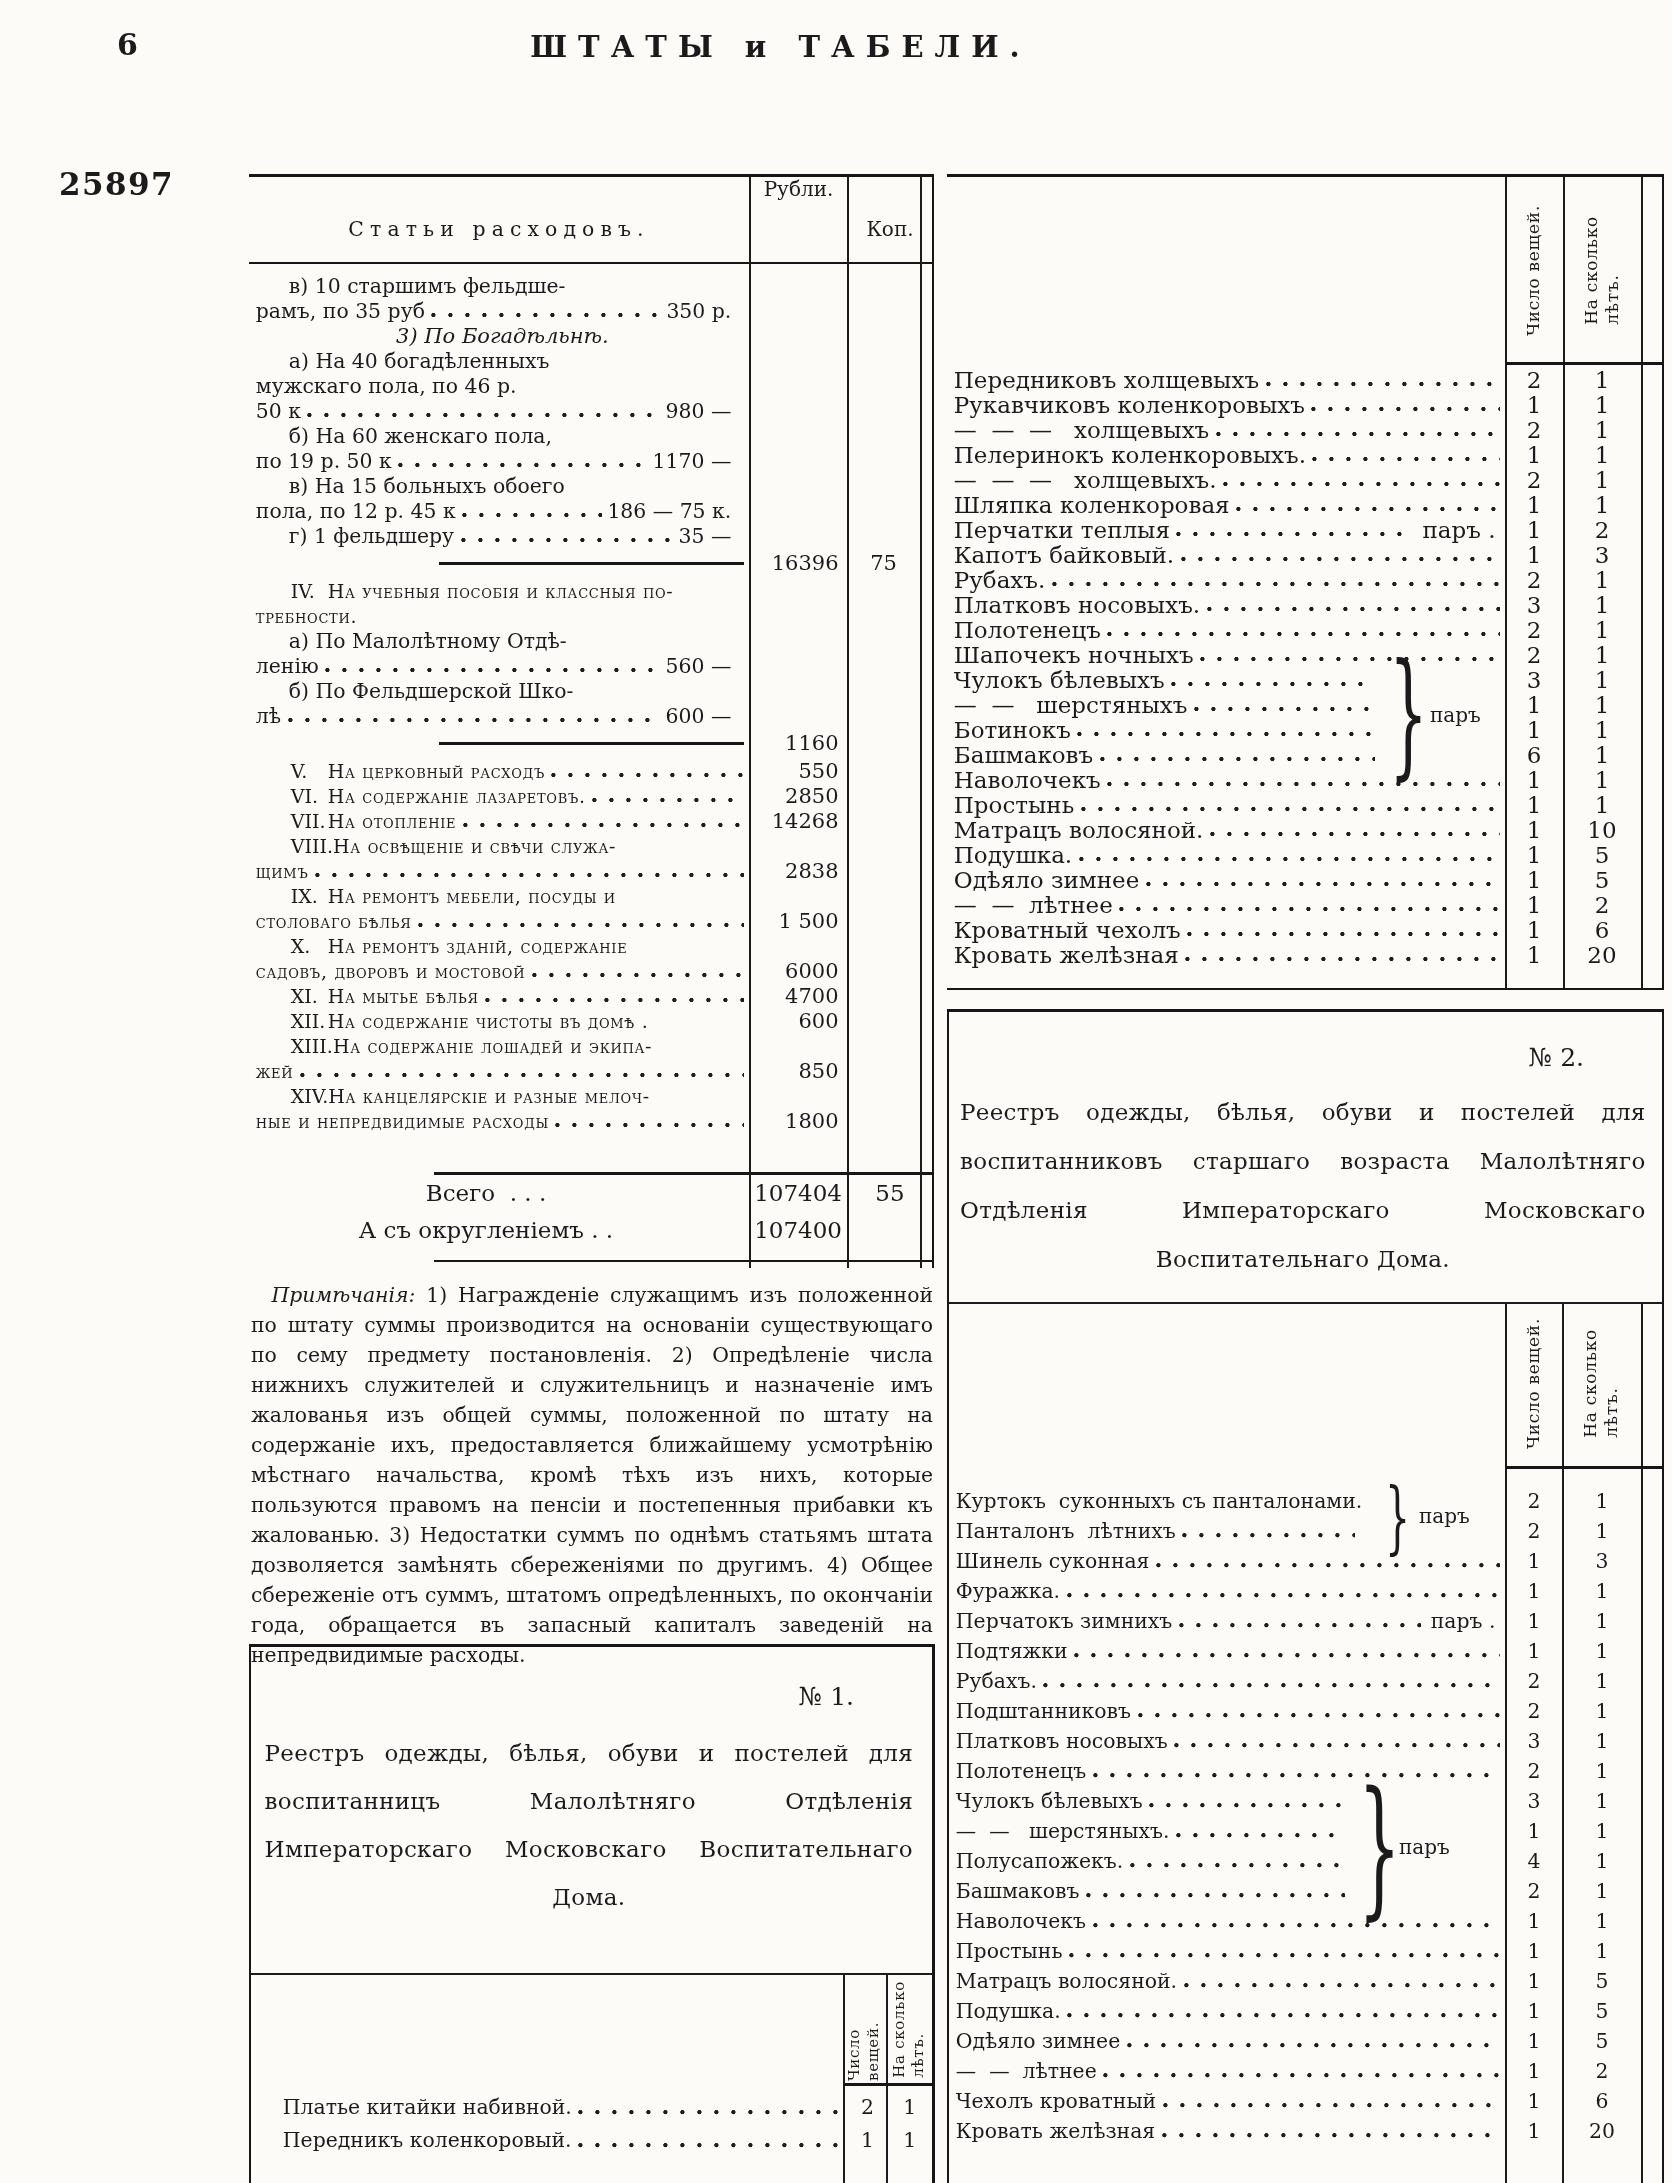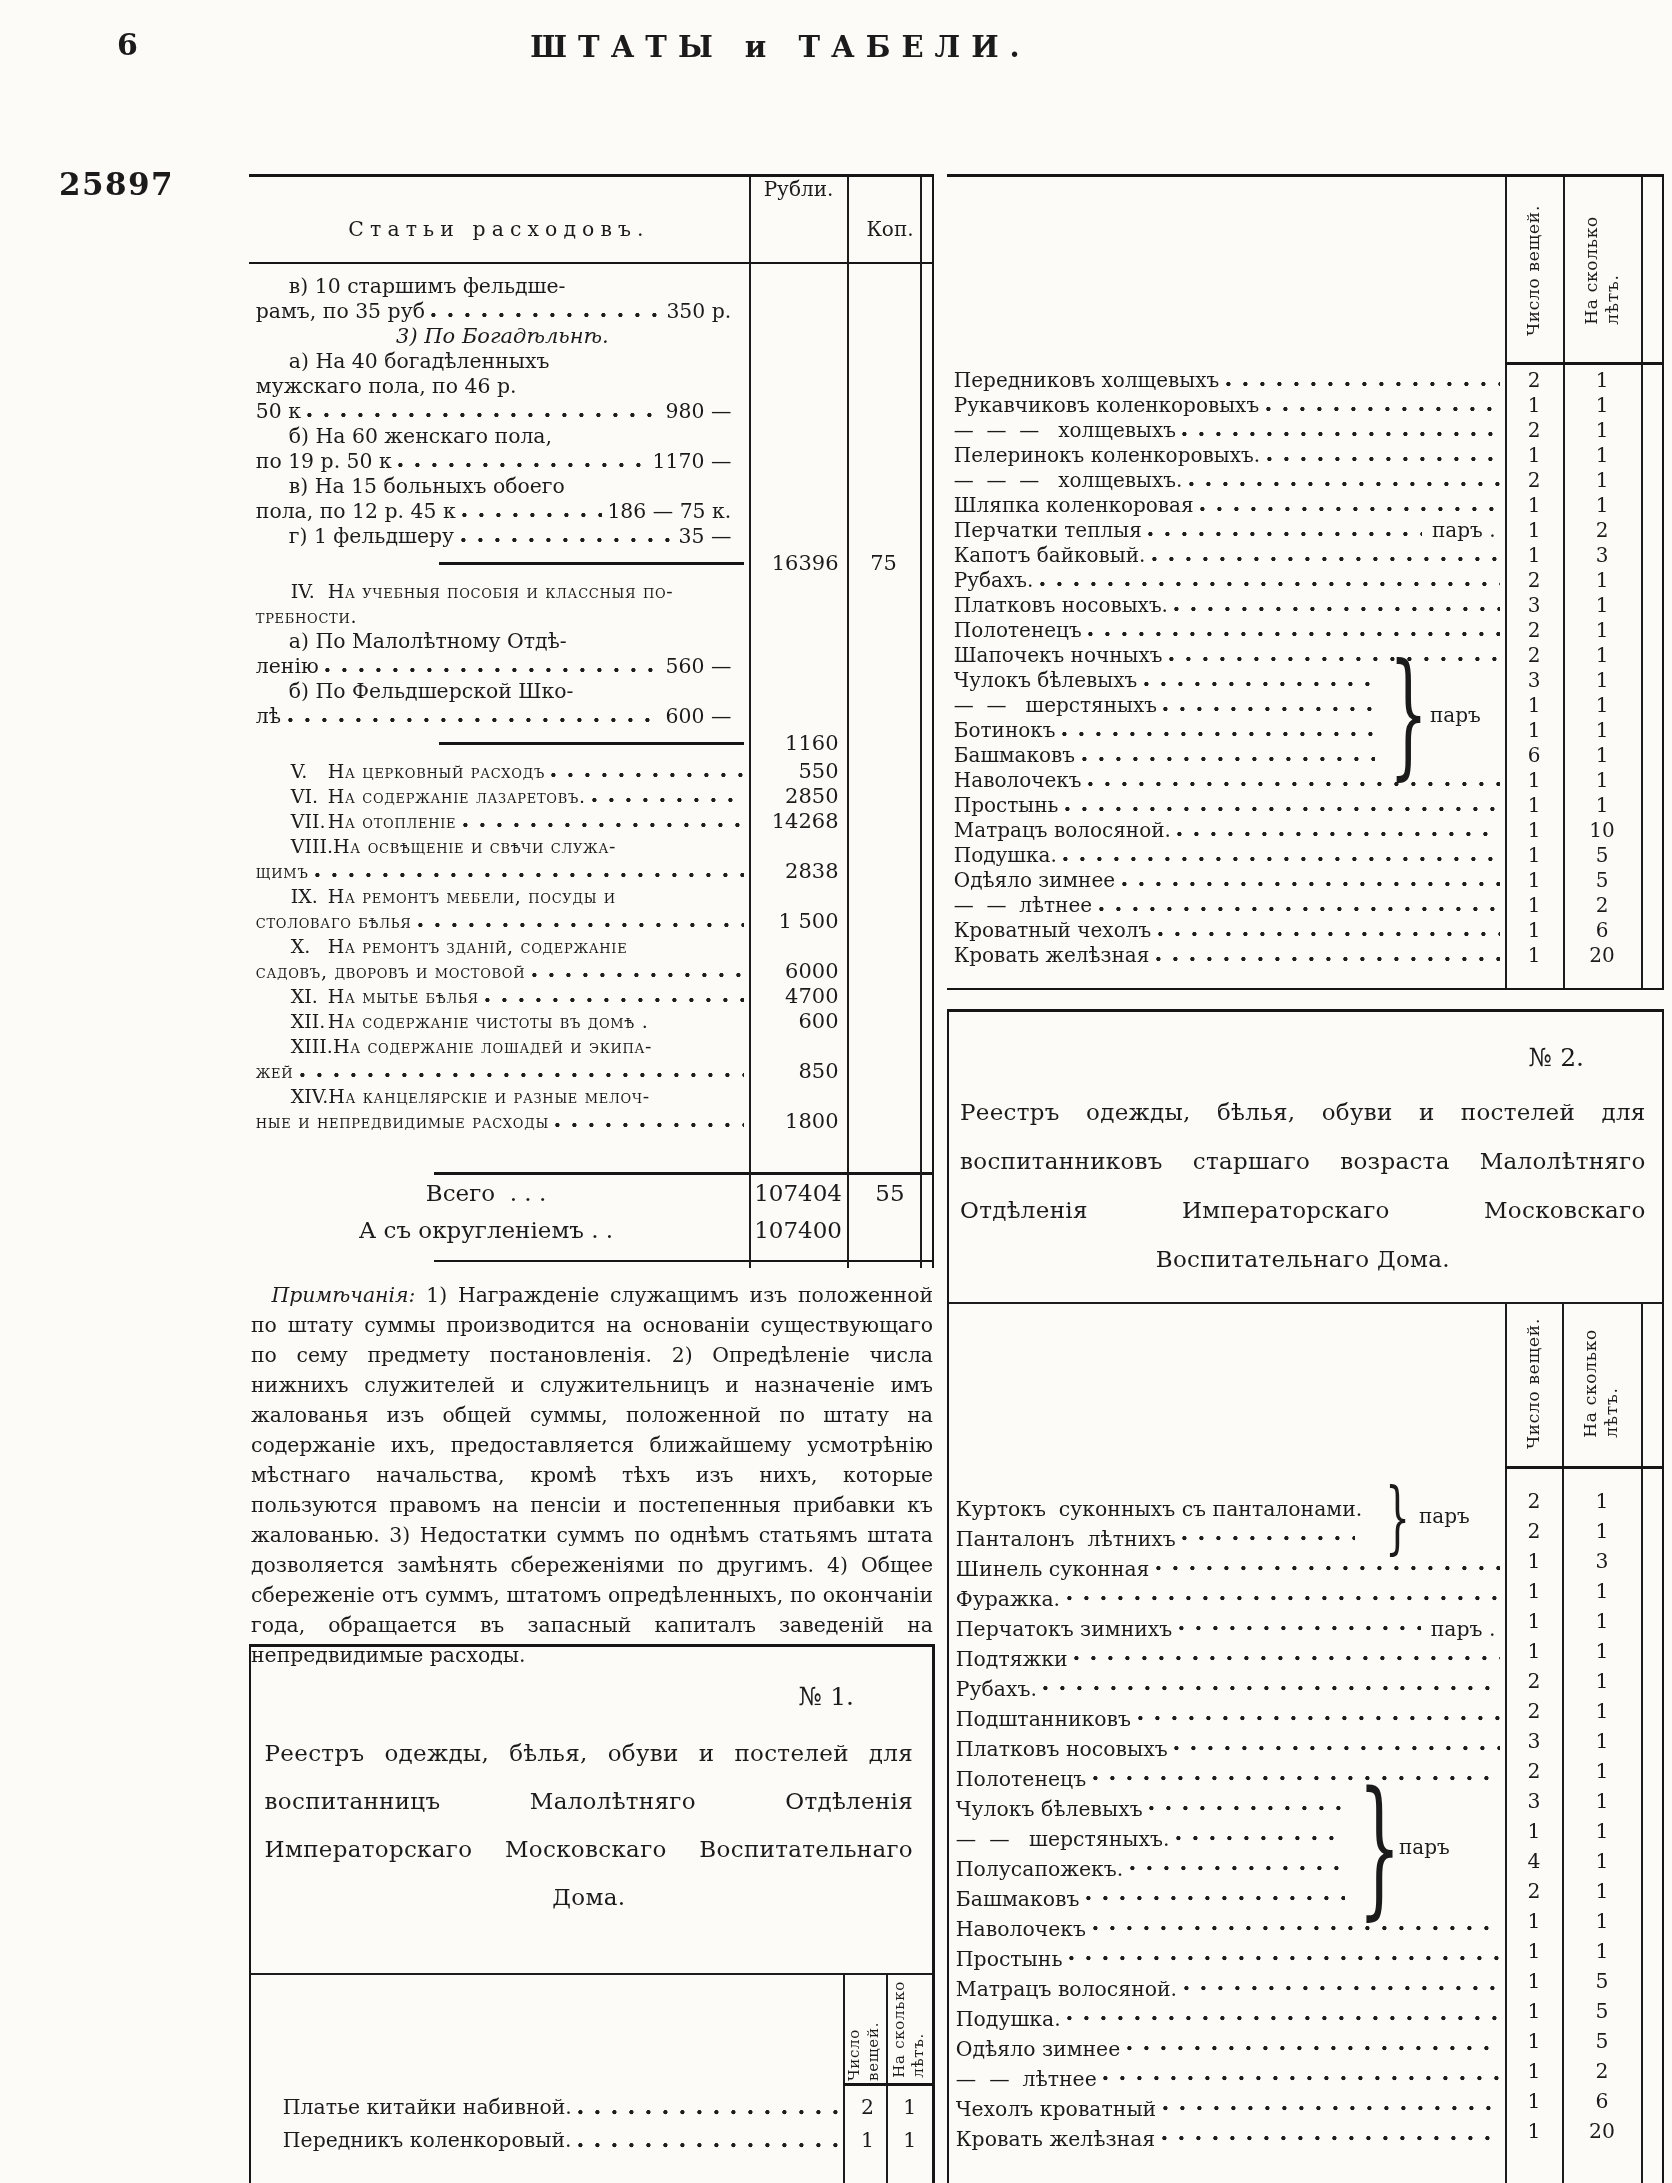--- a/index.html
+++ b/index.html
@@ -72,21 +72,21 @@
     box-sizing:border-box;overflow:hidden;}
   #rt1 .v1{left:558px;}
   #rt1 .v2{left:616px;}
   #rt1 .v3{left:694px;}
   .vlabel-box{position:absolute;display:flex;align-items:center;justify-content:center;}
   .vlabel{writing-mode:vertical-rl;transform:rotate(180deg);font-size:17px;line-height:1.25;letter-spacing:0.7px;white-space:pre-line;}
   #rt1 .lab1{left:558px;width:58px;top:4.1px;height:179px;}
   #rt1 .lab2{left:616px;width:78px;top:4.1px;height:179px;}
   #rt1 .headrule{position:absolute;left:558px;right:0;top:185px;height:2.7px;background:#161616;}
   #rt1-rows{position:absolute;left:0;right:0;top:191px;}
-  #rt1-rows .item-row{height:25px;line-height:25px;font-size:20px;}
+  #rt1-rows .item-row{height:25px;line-height:25px;font-size:23px;}
   #rt1-rows .ir-desc{width:558px;}
   #rt1-rows .ir-qty{width:58px;}
   #rt1-rows .ir-yrs{width:78px;}
 
   
   .brace{position:absolute;transform-origin:0 50%;color:#1b1b1b;font-family:"DejaVu Serif",serif;}
   .brace-label{position:absolute;font-size:20px;}
 
   
   .reg-num{text-align:right;padding:35px 78px 0 0;font-size:25px;}
@@ -116,21 +116,21 @@
   #reg2 .reg-title{margin:16.4px 16.4px 0 11px;line-height:49px;}
   #reg2 .tophr{top:290px;}
   #reg2 .v1{left:556px;top:290px;}
   #reg2 .v2{left:613px;top:290px;}
   #reg2 .v3{left:692px;top:290px;}
   #reg2 .lab1{left:556px;width:58px;top:294px;height:155px;}
   #reg2 .lab2{left:613px;width:78px;top:294px;height:155px;}
   #reg2 .headrule{position:absolute;left:556px;right:0;top:454px;height:2.7px;background:#161616;}
   #reg2-rows{position:absolute;left:0;right:0;top:474px;}
   #reg2-rows .item-row{height:30px;line-height:30px;font-size:20.4px;}
-  #reg2-rows .ir-desc{width:556px;margin-top:8px;}
+  #reg2-rows .ir-desc{width:556px;}
   #reg2-rows .ir-qty{width:58px;}
   #reg2-rows .ir-yrs{width:78px;}
 </style>
 </head>
 <body data-interactable="false">
 
 <div class="page-num" data-interactable="false">6</div>
 <div class="running-title" data-interactable="false">ШТАТЫ и ТАБЕЛИ.</div>
 <div class="margin-num" data-interactable="false">25897</div>
 

